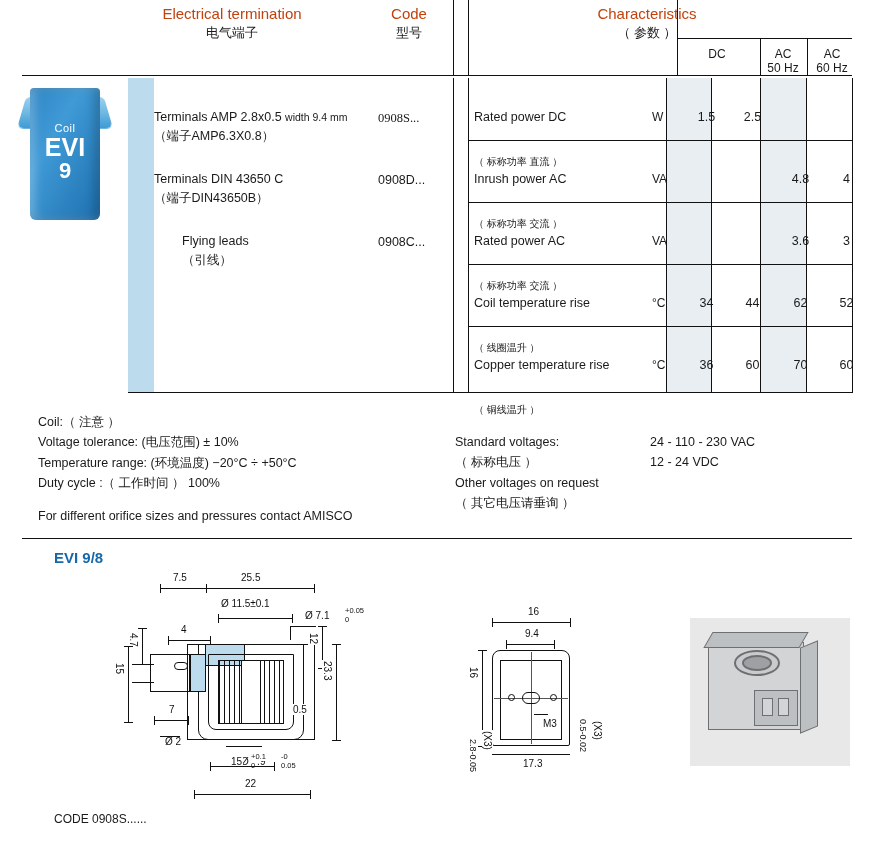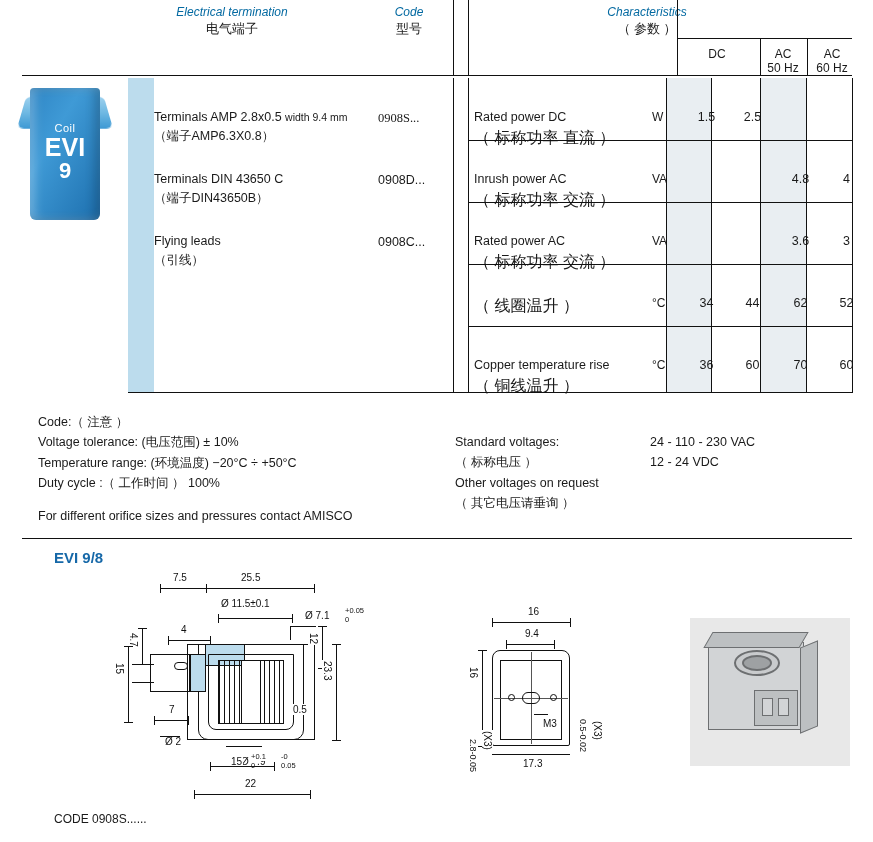--- a/index.html
+++ b/index.html
@@ -32,21 +32,21 @@
     height: 76px;
   }
   .hdr-cell {
     position: absolute;
     text-align: center;
     line-height: 1.35;
   }
   .hdr-el { left: 110px; top: 4px; width: 200px; }
   .hdr-code { left: 352px; top: 4px; width: 70px; }
   .hdr-char { left: 460px; top: 4px; width: 330px; }
-  .hdr-en { font-size: 12px; color: #0369a1; font-style: italic; }
+  .hdr-en { font-size: 15px; color: #c2410c; }
   .hdr-cn { font-size: 13px; color: #1a1a1a; }
   .hdr-unit {
     position: absolute;
     font-size: 12px;
     text-align: center;
     top: 48px;
     line-height: 1.15;
   }
   .u-dc { left: 668px; width: 54px; }
   .u-ac50 { left: 740px; width: 42px; }
@@ -124,21 +124,21 @@
     font-size: 12.5px;
   }
 
   .char {
     position: absolute;
     left: 452px;
     width: 200px;
     font-size: 12.5px;
     line-height: 1.45;
   }
-  .char .cn { font-size: 16px; }
+  .char .cn { font-size: 10px; margin-top: 29px; }
   .unit {
     position: absolute;
     left: 630px;
     width: 32px;
     font-size: 12px;
   }
   .val {
     position: absolute;
     font-size: 12.5px;
     text-align: center;
@@ -299,21 +299,21 @@
 
     <div class="term" style="top:30px;">
       <span>Terminals AMP 2.8x0.5</span>
       <span class="small">width 9.4 mm</span>
       <span class="sub">（端子AMP6.3X0.8）</span>
     </div>
     <div class="term" style="top:92px;">
       <span>Terminals DIN 43650 C</span>
       <span class="sub">（端子DIN43650B）</span>
     </div>
-    <div class="term" style="top:154px;">
+    <div class="term" style="top:154px;padding-left:28px;">
       <span>Flying leads</span>
       <span class="sub">（引线）</span>
     </div>
 
     <div class="code" style="top:33px;font-family:Liberation Serif, serif;">0908S...</div>
     <div class="code" style="top:95px;">0908D...</div>
     <div class="code" style="top:157px;">0908C...</div>
 
     <div class="char" style="top:30px;">
       <div>Rated power DC</div>
@@ -339,20 +339,21 @@
       <div>Rated power AC</div>
       <div class="cn">（ 标称功率 交流 ）</div>
     </div>
     <div class="unit" style="top:156px;">VA</div>
     <div class="val v1" style="top:156px;"></div>
     <div class="val v2" style="top:156px;"></div>
     <div class="val v3" style="top:156px;">3.6</div>
     <div class="val v4" style="top:156px;">3</div>
 
     <div class="char" style="top:216px;">
+      <div>Coil temperature rise</div>
       <div class="cn">（ 线圈温升 ）</div>
     </div>
     <div class="unit" style="top:218px;">°C</div>
     <div class="val v1" style="top:218px;">34</div>
     <div class="val v2" style="top:218px;">44</div>
     <div class="val v3" style="top:218px;">62</div>
     <div class="val v4" style="top:218px;">52</div>
 
     <div class="char" style="top:278px;">
       <div>Copper temperature rise</div>
@@ -373,21 +374,21 @@
     <div class="line-v" style="left:431px; top:0px; height:315px;"></div>
     <div class="line-v" style="left:446px; top:0px; height:315px;"></div>
     <div class="line-v" style="left:644px; top:0px; height:315px;"></div>
     <div class="line-v" style="left:689px; top:0px; height:315px;"></div>
     <div class="line-v" style="left:738px; top:0px; height:315px;"></div>
     <div class="line-v" style="left:784px; top:0px; height:315px;"></div>
     <div class="line-v" style="left:830px; top:0px; height:315px;"></div>
   </div>
 
   <div class="notes">
-    <div>Code:（ 注意 ）</div>
+    <div>Coil:（ 注意 ）</div>
     <div>Voltage tolerance: (电压范围)  ± 10%</div>
     <div>Temperature range: (环境温度) −20°C ÷ +50°C</div>
     <div>Duty cycle :（ 工作时间 ）        100%</div>
   </div>
 
   <div class="volt">
     <div>Standard voltages:</div>
     <div>（ 标称电压 ）</div>
     <div>Other voltages on request</div>
     <div>（ 其它电压请垂询 ）</div>

